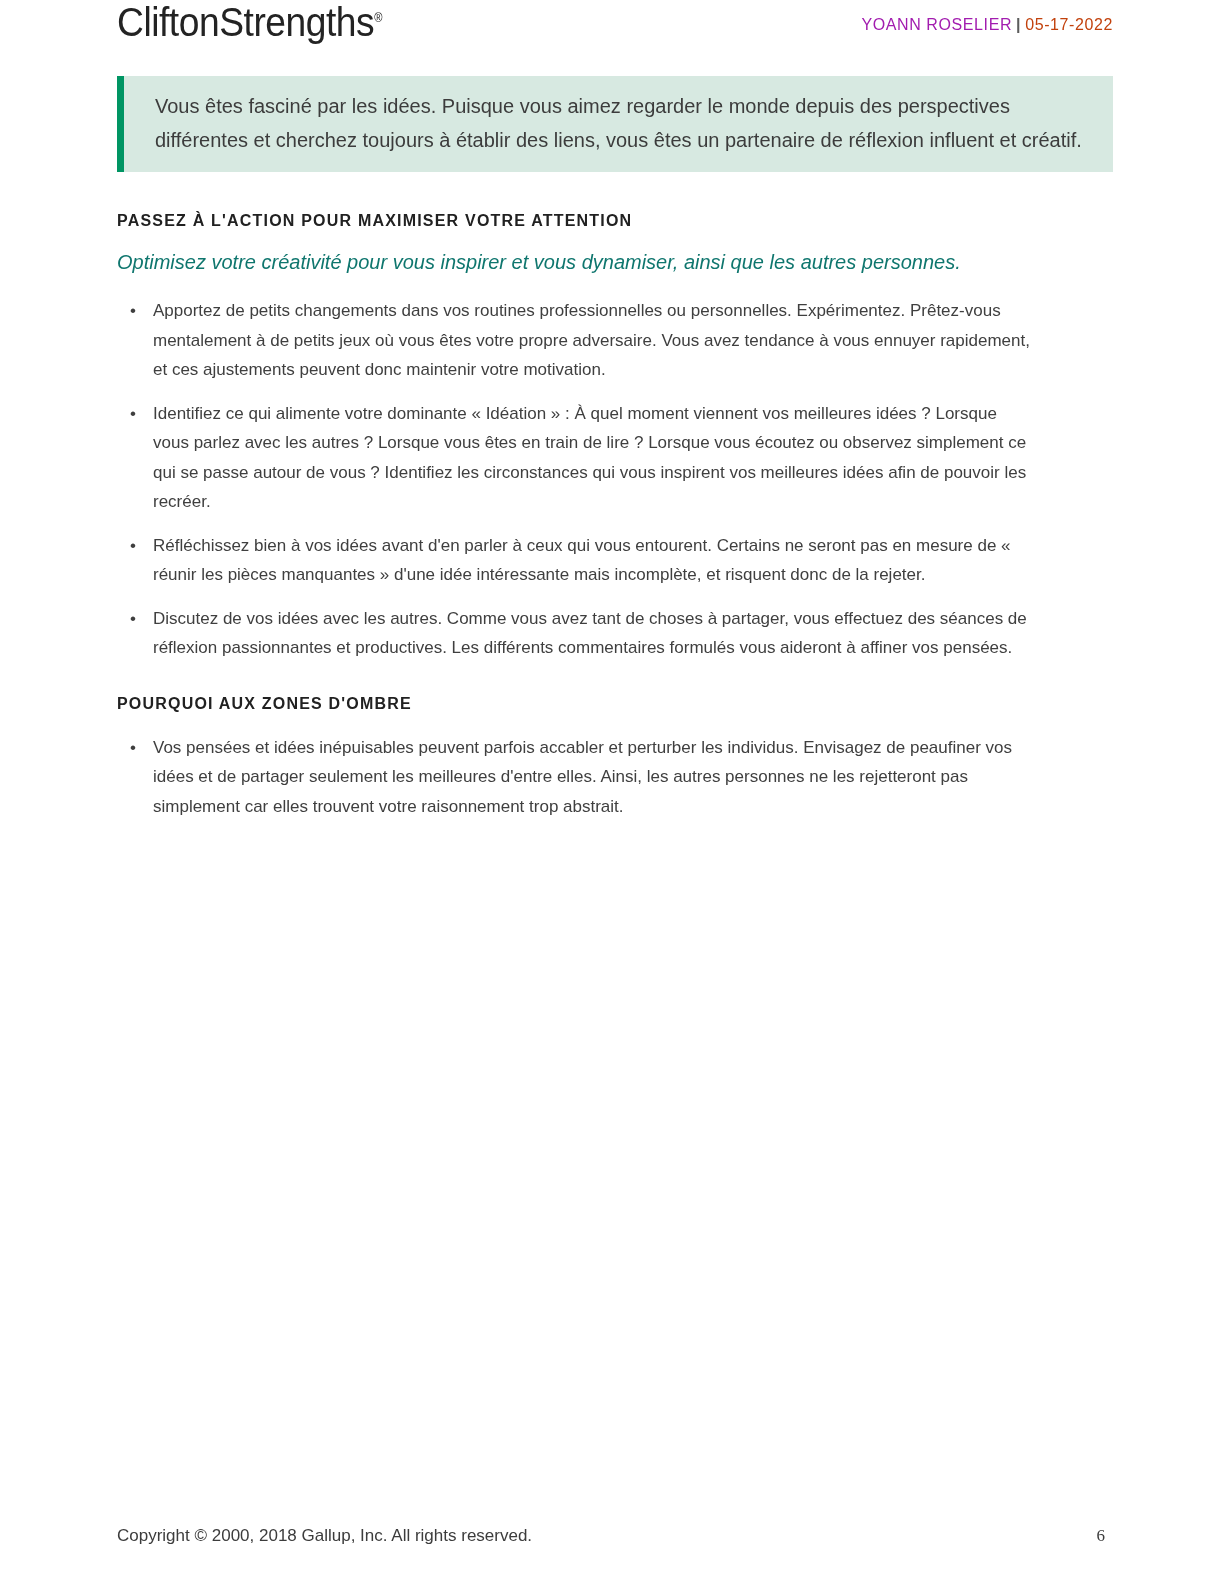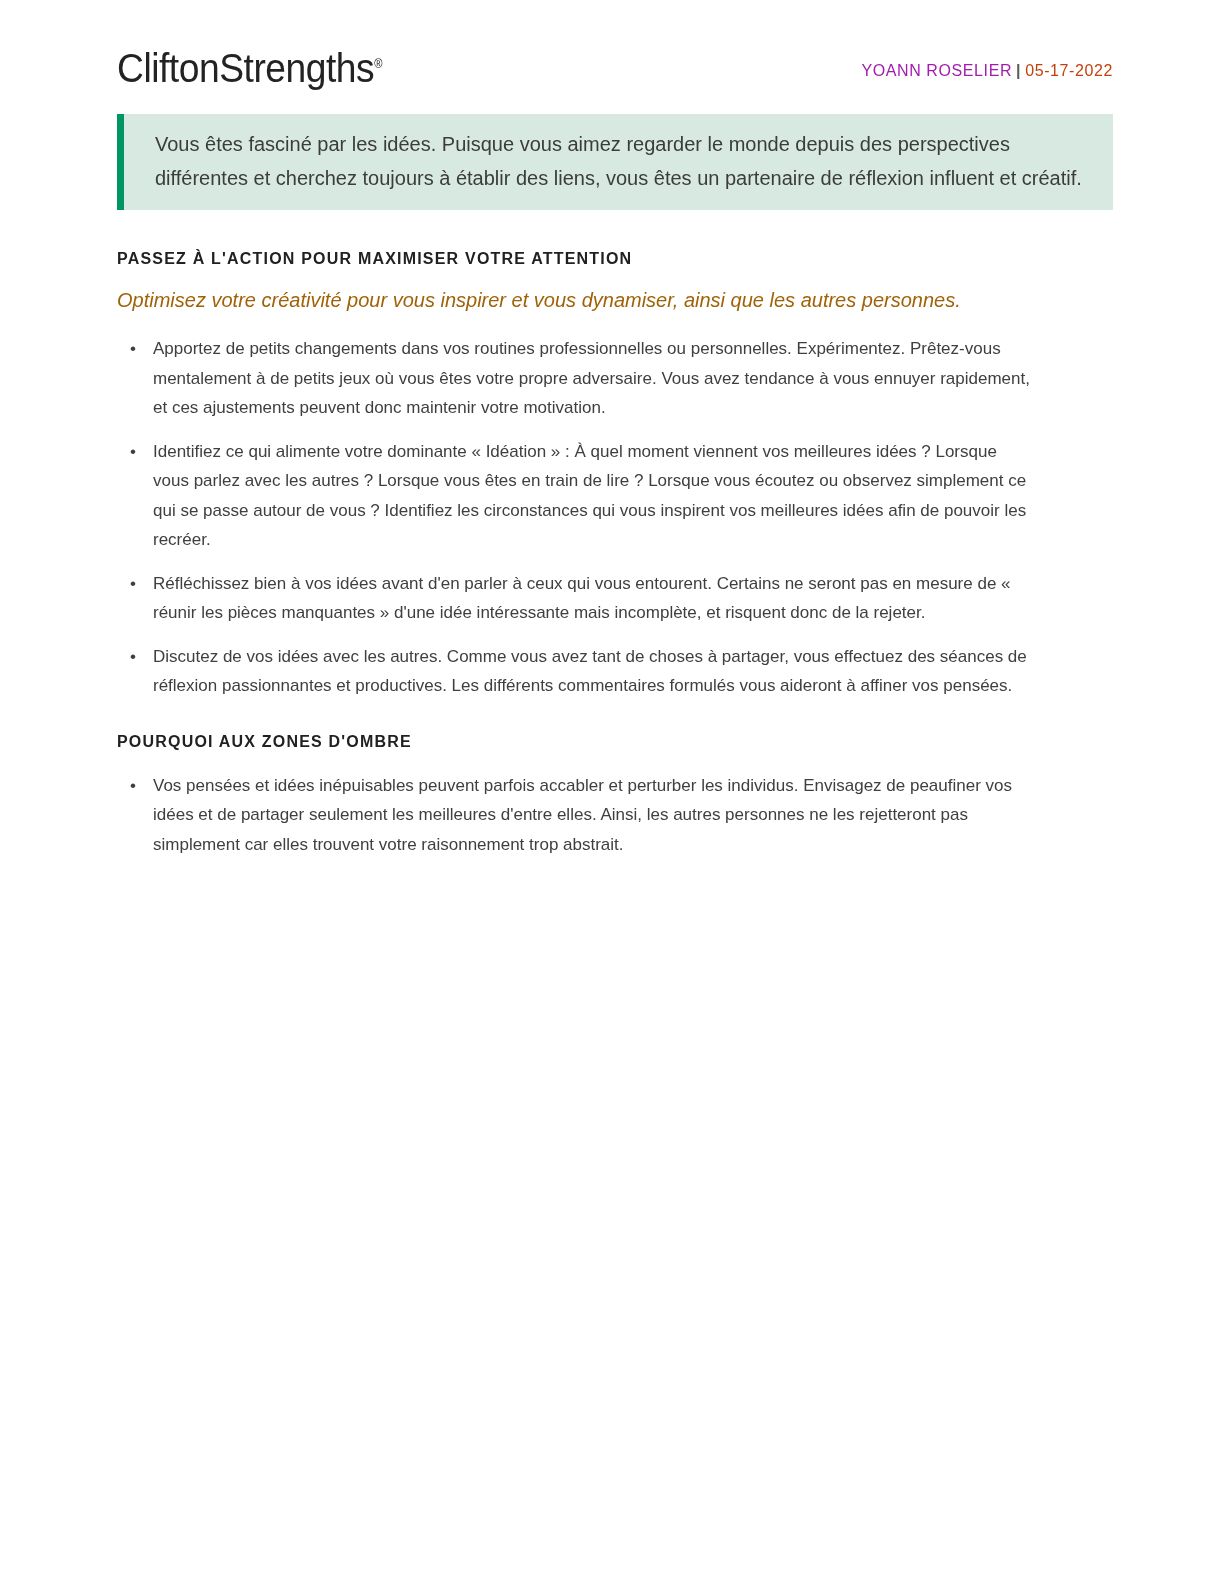--- a/index.html
+++ b/index.html
@@ -18,21 +18,20 @@
   }
   .page {
     position: absolute;
     left: 117px;
     right: 111px;
     top: 0;
     bottom: 0;
   }
   
   .header {
-    padding-top: 46px;
     display: flex;
     justify-content: space-between;
     align-items: flex-end;
   }
   .logo {
     font-size: 40px;
     font-weight: 400;
     color: #232323;
     letter-spacing: -0.5px;
     transform: scaleX(0.93);
@@ -62,36 +61,36 @@
     letter-spacing: 1.2px;
     color: #212121;
     margin: 0;
   }
   .h-why      { margin-top: 72px; }
   .h-action   { margin-top: 40px; }
   .h-blind    { margin-top: 32px; }
 
   
   .callout {
-    margin-top: 24px;
+    margin-top: 32px;
     background: var(--callout-bg, #d7e9e1);
     border-left: 7px solid var(--accent-green, #009563);
     padding: 13px 30px 15px 31px;
     font-size: 20px;
     line-height: 34px;
     color: #3c3c3c;
   }
 
   
   .lead {
     margin-top: 18px;
     font-style: italic;
     font-size: 20px;
     line-height: 28px;
-    color: #a16207;
+    color: #0f766e;
   }
 
   
   ul.bullets {
     list-style: none;
     margin: 20px 0 0 0;
     padding: 0;
     font-size: 17px;
     line-height: 29.5px;
     color: #3f3f3f;
@@ -158,14 +157,18 @@
     <li>Réfléchissez bien à vos idées avant d'en parler à ceux qui vous entourent. Certains ne seront pas en mesure de « réunir les pièces manquantes » d'une idée intéressante mais incomplète, et risquent donc de la rejeter.</li>
     <li>Discutez de vos idées avec les autres. Comme vous avez tant de choses à partager, vous effectuez des séances de réflexion passionnantes et productives. Les différents commentaires formulés vous aideront à affiner vos pensées.</li>
   </ul>
 
   <h2 class="sec-heading h-blind">POURQUOI AUX ZONES D'OMBRE</h2>
 
   <ul class="bullets">
     <li>Vos pensées et idées inépuisables peuvent parfois accabler et perturber les individus. Envisagez de peaufiner vos idées et de partager seulement les meilleures d'entre elles. Ainsi, les autres personnes ne les rejetteront pas simplement car elles trouvent votre raisonnement trop abstrait.</li>
   </ul>
 
+  <div class="footer">
+    <span class="copyright">Copyright © 2000, 2018 Gallup, Inc. All rights reserved.</span>
+    <span class="page-number">6</span>
+  </div>
 
 </div>
 
 </body></html>

